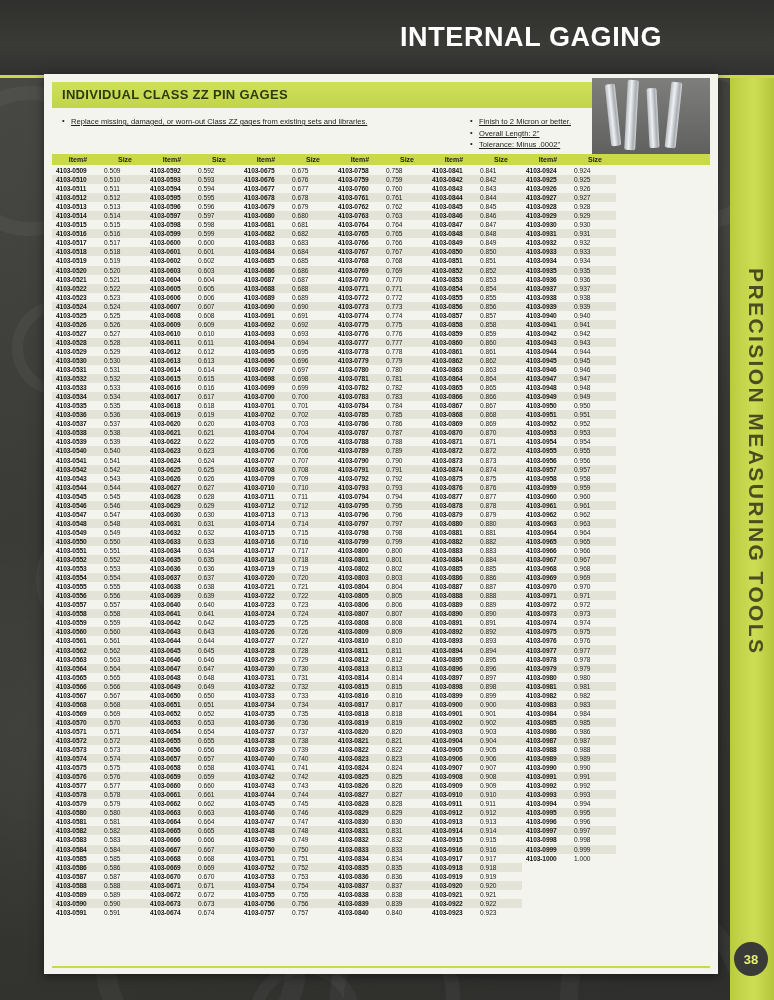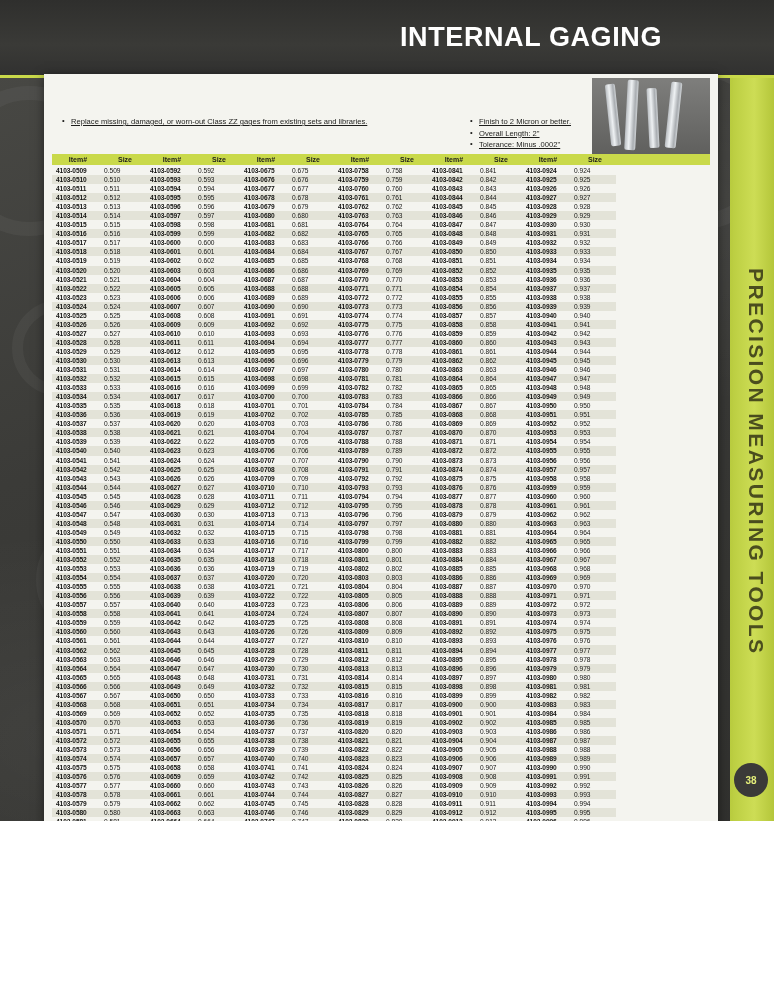--- a/index.html
+++ b/index.html
@@ -4,21 +4,21 @@
 <style>
   * { box-sizing: border-box; margin: 0; padding: 0; }
   html, body {
     width: 774px; height: 1000px;
     font-family: "Liberation Sans", sans-serif;
     background: #ffffff;
     overflow: hidden;
   }
   #page {
     position: relative;
-    width: 774px; height: 821px;
+    width: 774px; height: 1000px;
     background: #3a3a38;
     overflow: hidden;
   }
   
   .bg-dark {
     position: absolute; left: 0; top: 0; width: 774px; height: 1000px;
     background:
       radial-gradient(ellipse 520px 300px at 10% 74%, rgba(255,255,255,0.055), rgba(255,255,255,0) 70%),
       radial-gradient(ellipse 420px 260px at 88% 22%, rgba(255,255,255,0.05), rgba(255,255,255,0) 72%),
       linear-gradient(160deg,#4a4a46 0%, #3b3b38 38%, #343431 70%, #2e2e2c 100%);
@@ -74,21 +74,21 @@
     position: absolute; right: 6px; top: 190px;
     writing-mode: vertical-rl; text-orientation: mixed;
     font-size: 21px; font-weight: bold; letter-spacing: 2.4px;
     color: #4a4d1e;
     white-space: nowrap;
   }
   .page-badge {
     position: absolute; right: 6px; bottom: 24px;
     width: 34px; height: 34px; border-radius: 50%;
     background: #3a3a38; color: #e4ef7a;
-    font-size: 10px; font-weight: bold;
+    font-size: 13px; font-weight: bold;
     display: flex; align-items: center; justify-content: center;
   }
 
   
   .sheet {
     position: absolute; left: 44px; top: 74px; width: 674px; height: 900px;
     background: #f4f4ef;
     box-shadow: 0 2px 10px rgba(0,0,0,.5);
   }
   
@@ -178,20 +178,23 @@
   <div class="top-band">
     <div class="top-title">INTERNAL GAGING</div>
   </div>
 
   <div class="side-tab">
     <div class="label">PRECISION MEASURING TOOLS</div>
   </div>
   <div class="page-badge">38</div>
 
   <div class="sheet">
+    <div class="sec-head">
+      <div class="t">INDIVIDUAL CLASS ZZ PIN GAGES</div>
+    </div>
 
     <div class="photo">
       <div class="pin p1"></div>
       <div class="pin p2"></div>
       <div class="pin p3"></div>
       <div class="pin p4"></div>
     </div>
 
     <div class="bullets">
       <ul class="col-a">

